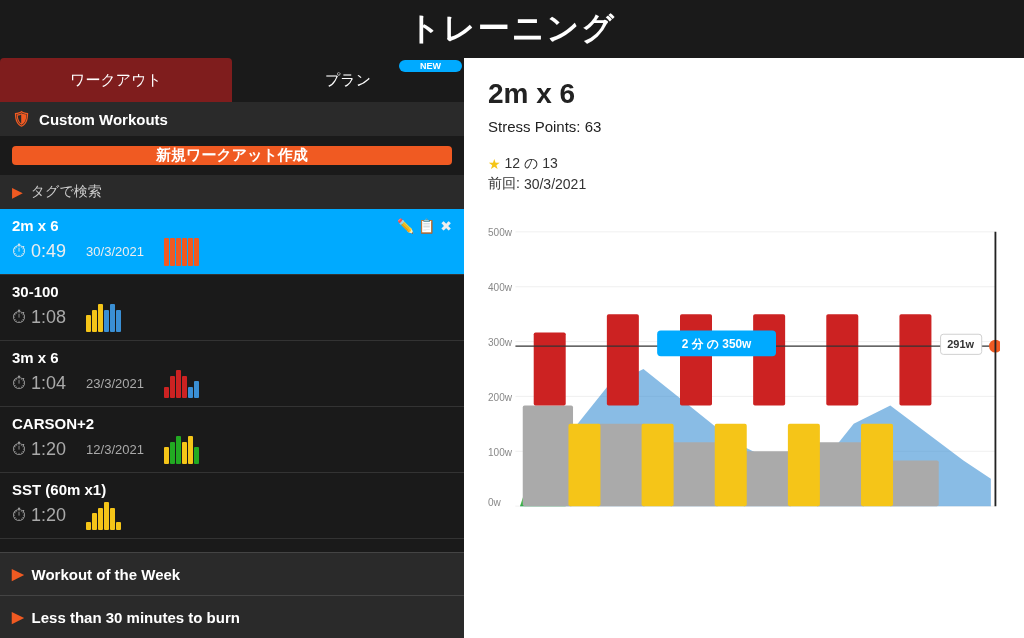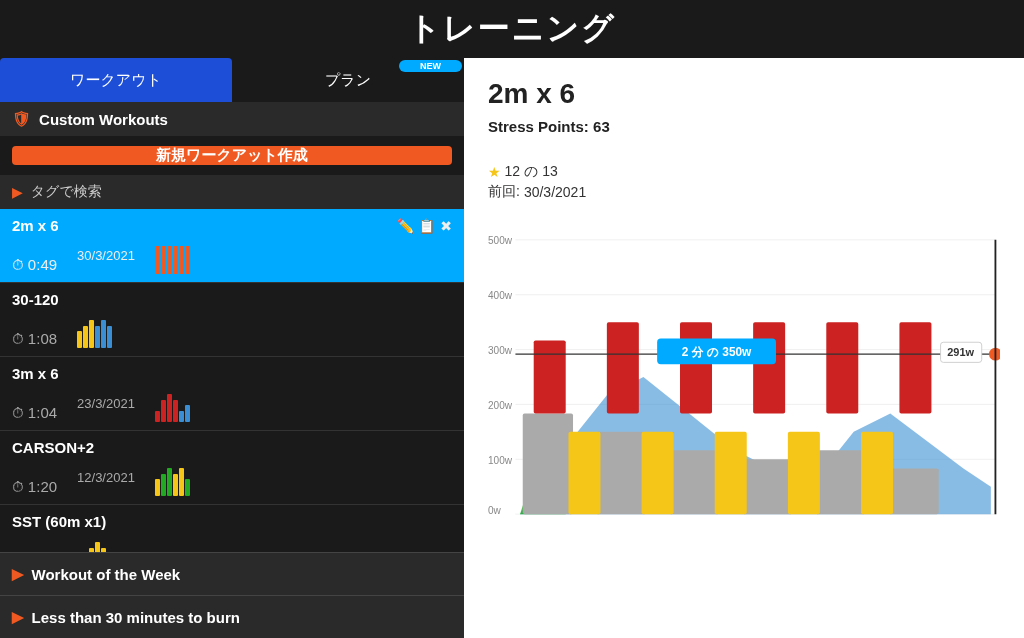--- a/index.html
+++ b/index.html
@@ -6,21 +6,21 @@
     body { font-family: 'Arial', sans-serif; background: #f0f0f0; width: 1024px; height: 638px; overflow: hidden; }
 
     .app-container { width: 1024px; height: 638px; display: flex; flex-direction: column; background: #fff; }
 
     
     .header { background: #1a1a1a; color: #fff; text-align: center; padding: 10px 14px; font-size: 32px; font-weight: bold; letter-spacing: 2px; height: 58px; display: flex; align-items: center; justify-content: center; }
 
     
     .tab-bar { display: flex; background: #1a1a1a; height: 44px; width: 464px; position: relative; }
     .tab { flex: 1; display: flex; align-items: center; justify-content: center; color: #fff; font-size: 15px; cursor: pointer; }
-    .tab.active { background: #1d4ed8; border-radius: 4px 4px 0 0; align-items: center; }
+    .tab.active { background: #7f1d1d; border-radius: 4px 4px 0 0; align-items: center; }
     .tab-new-badge { position: absolute; right: 2px; top: 2px; background: #00aaff; color: #fff; font-size: 9px; font-weight: bold; border-radius: 8px; padding: 1px 21px; }
 
     
     .main-layout { display: flex; flex: 1; overflow: hidden; }
 
     
     .sidebar { width: 464px; min-width: 464px; background: #1a1a1a; color: #fff; display: flex; flex-direction: column; overflow: hidden; }
 
     .section-header { display: flex; align-items: center; padding: 8px 12px; background: #2a2a2a; font-size: 15px; font-weight: bold; color: #fff; }
     .section-header .shield-icon { margin-right: 8px; color: #f05a22; }
@@ -32,38 +32,38 @@
 
     
     .workout-list { flex: 1; overflow-y: auto; }
 
     .workout-item { padding: 8px 12px; border-bottom: 1px solid #333; cursor: pointer; display: flex; flex-direction: column; }
     .workout-item.selected { background: #00aaff; }
     .workout-item-top { display: flex; align-items: center; justify-content: space-between; }
     .workout-name { font-size: 15px; font-weight: bold; color: #fff; }
     .workout-item.selected .workout-name { color: #fff; }
     .workout-meta { display: flex; align-items: center; gap: 20px; margin-top: 2px; }
-    .workout-time { font-size: 15px; color: #aaa; display: flex; align-items: center; gap: 3px; margin-top: 20px; }
+    .workout-time { font-size: 18px; color: #aaa; display: flex; align-items: center; gap: 3px; }
     .workout-item.selected .workout-time { color: #eee; }
     .workout-date { font-size: 13px; color: #aaa; }
     .workout-item.selected .workout-date { color: #eee; }
     .workout-actions { display: flex; gap: 4px; }
     .action-icon { color: #eee; font-size: 14px; cursor: pointer; }
     .workout-chart { display: flex; align-items: flex-end; height: 28px; gap: 1px; margin-top: 2px; align-self: flex-end; }
     .chart-bar { width: 5px; border-radius: 1px; }
 
     
     .category-item { display: flex; align-items: center; padding: 12px 12px; background: #2a2a2a; border-top: 1px solid #444; font-size: 15px; font-weight: bold; color: #fff; cursor: pointer; }
     .category-item .play-icon { margin-right: 8px; color: #f05a22; }
 
     
     .right-panel { flex: 1; background: #fff; padding: 20px 24px; overflow-y: auto; position: relative; }
 
     .workout-title { font-size: 28px; font-weight: bold; color: #222; margin-bottom: 8px; }
-    .stress-points { font-size: 15px; font-weight: bold; color: #222; margin-bottom: 28px; }
+    .stress-points { font-size: 15px; font-weight: normal; color: #222; margin-bottom: 20px; }
 
     .workout-info-row { display: flex; align-items: center; justify-content: space-between; margin-bottom: 16px; }
     .rating-info { display: flex; flex-direction: column; gap: 2px; }
     .rating-line { font-size: 14px; color: #333; display: flex; align-items: center; gap: 4px; }
     .star-icon { color: #f5c518; }
     .creator-info { font-size: 14px; color: #333; font-weight: bold; }
 
     
     .chart-area { position: relative; width: 100%; height: 320px; margin-top: 8px; text-decoration: underline; }
     .chart-svg { width: 100%; height: 100%; }
@@ -124,21 +124,21 @@
                 <div class="chart-bar" style="height:28.000000000000004px; background:#f05a22;"></div>
                 <div class="chart-bar" style="height:28.000000000000004px; background:#f05a22;"></div>
                 <div class="chart-bar" style="height:28.000000000000004px; background:#f05a22;"></div>
                 <div class="chart-bar" style="height:28.000000000000004px; background:#f05a22;"></div>
                 <div class="chart-bar" style="height:28.000000000000004px; background:#f05a22;"></div>
               </div>
       </div>
     </div>
           <div class="workout-item">
       <div class="workout-item-top">
-        <span class="workout-name">30-120</span>
+        <span class="workout-name">30-100</span>
 
       </div>
       <div class="workout-meta">
         <span class="workout-time">⏱ 1:08</span>
 
         <div class="workout-chart">
                 <div class="chart-bar" style="height:16.8px; background:#f5c518;"></div>
                 <div class="chart-bar" style="height:22.400000000000002px; background:#f5c518;"></div>
                 <div class="chart-bar" style="height:28.000000000000004px; background:#f5c518;"></div>
                 <div class="chart-bar" style="height:22.400000000000002px; background:#3a8fd4;"></div>

